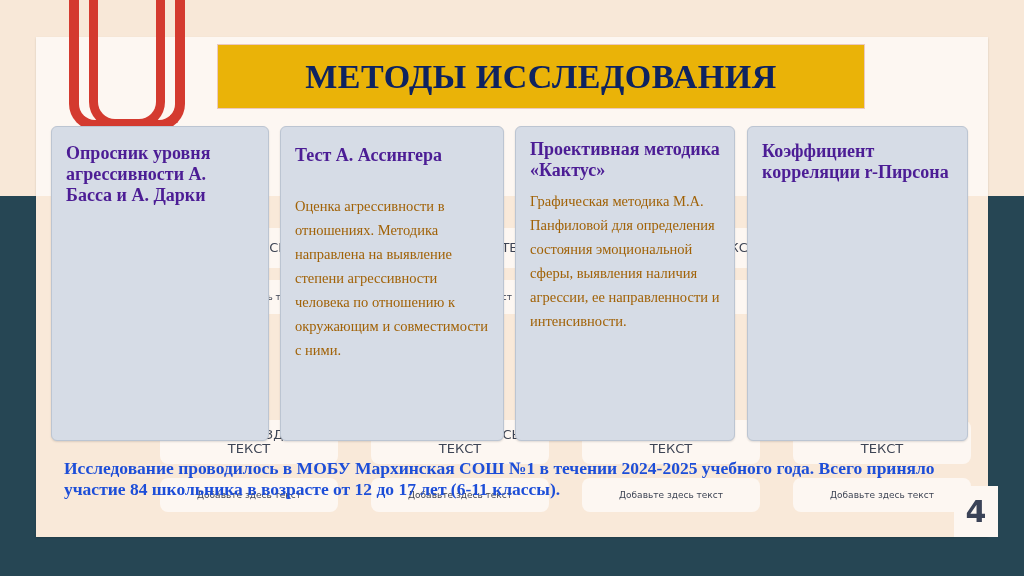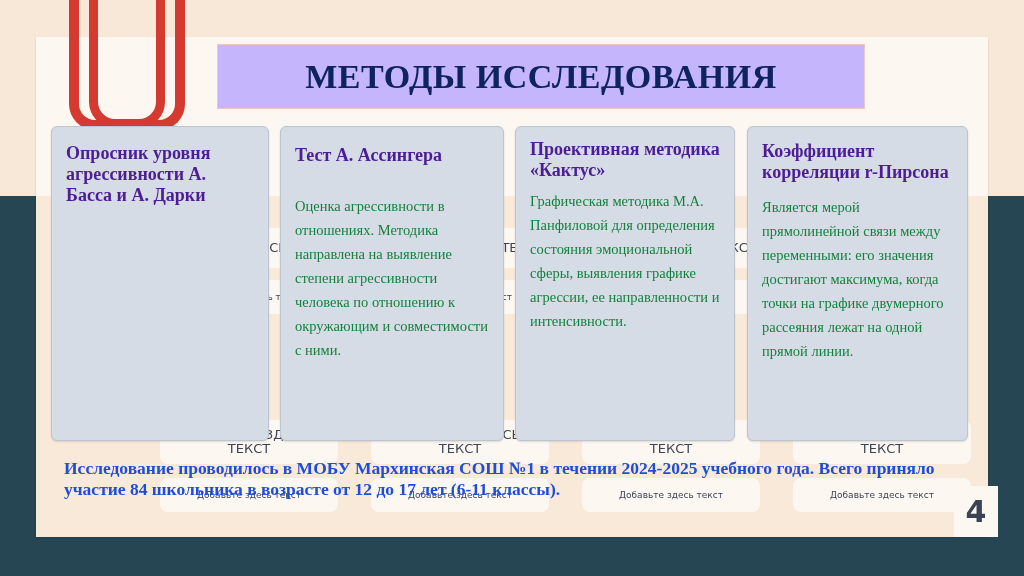--- a/index.html
+++ b/index.html
@@ -9,31 +9,31 @@
     .bg-top { position: absolute; left: 0; top: 0; width: 1024px; height: 196px; background: #f8e8d8; }
     .bg-bottom { position: absolute; left: 0; top: 196px; width: 1024px; height: 380px; background: #264654; }
 
     .panel { position: absolute; left: 36px; top: 37px; width: 952px; height: 500px; background: #f9e9d9; box-shadow: 0 1px 2px rgba(0,0,0,0.15); }
     .panel-top { position: absolute; left: 36px; top: 37px; width: 952px; height: 159px; background: #fdf7f2; }
 
     .stripe { position: absolute; top: 0; border: 10px solid #d43a2f; border-top: none; border-radius: 0 0 26px 26px; }
     .stripe-outer { left: 69px; width: 116px; height: 130px; }
     .stripe-inner { left: 89px; width: 76px; height: 128px; border-width: 9px; }
 
-    .title-box { position: absolute; left: 217px; top: 44px; width: 648px; height: 65px; background: #c4b5fd; border: 1px solid #ebc9c0; display: flex; align-items: center; justify-content: center; }
+    .title-box { position: absolute; left: 217px; top: 44px; width: 648px; height: 65px; background: #eab308; border: 1px solid #ebc9c0; display: flex; align-items: center; justify-content: center; }
     .title { font-family: "Liberation Serif", serif; font-weight: bold; font-size: 34px; color: #0e2360; letter-spacing: 0.5px; }
 
     
     .ph { position: absolute; background: #fdf7f2; border-radius: 8px; display: flex; align-items: center; justify-content: center; text-align: center; font-family: "DejaVu Sans", sans-serif; color: #3d4454; }
     .ph.big { font-size: 13px; line-height: 14px; text-transform: uppercase; }
     .ph.small { font-size: 9px; }
 
     .card { position: absolute; top: 126px; background: #d6dce6; border: 1px solid #bcc5d2; border-radius: 6px; padding: 16px 12px 8px 14px; box-shadow: 0 1px 2px rgba(0,0,0,0.12); }
     .card-title { font-family: "Liberation Serif", serif; font-weight: bold; font-size: 18px; line-height: 21px; color: #4c1d95; margin-bottom: 8px; }
-    .card-text { font-family: "Liberation Serif", serif; font-size: 14.5px; line-height: 24px; color: #15803d; }
+    .card-text { font-family: "Liberation Serif", serif; font-size: 14.5px; line-height: 24px; color: #a16207; }
 
     .footnote { position: absolute; left: 64px; top: 458px; width: 880px; font-family: "Liberation Serif", serif; font-weight: bold; font-size: 17.5px; line-height: 21px; color: #1d4ed8; }
 
     .page-num-box { position: absolute; left: 954px; top: 486px; width: 44px; height: 51px; background: #fdf7f2; display: flex; align-items: center; justify-content: center; }
     .page-num { font-family: "DejaVu Sans", sans-serif; font-size: 30px; font-weight: bold; color: #3b4357; }
   </style>
 </head>
 <body>
 
 <div class="bg-top"></div>
@@ -68,25 +68,24 @@
   <div class="card-title">Опросник уровня агрессивности А. Басса и А. Дарки</div>
 </div>
 
 <div class="card" style="left:280px; width:224px; height:315px; padding-top:18px;">
   <div class="card-title" style="margin-bottom:28px;">Тест А. Ассингера</div>
   <div class="card-text">Оценка агрессивности в отношениях. Методика направлена на выявление степени агрессивности человека по отношению к окружающим и совместимости с ними.</div>
 </div>
 
 <div class="card" style="left:515px; width:220px; height:315px; padding-top:12px;">
   <div class="card-title">Проективная методика «Кактус»</div>
-  <div class="card-text">Графическая методика М.А. Панфиловой для определения состояния эмоциональной сферы, выявления графике агрессии, ее направленности и интенсивности.</div>
+  <div class="card-text">Графическая методика М.А. Панфиловой для определения состояния эмоциональной сферы, выявления наличия агрессии, ее направленности и интенсивности.</div>
 </div>
 
 <div class="card" style="left:747px; width:221px; height:315px; padding-top:14px;">
   <div class="card-title" style="margin-bottom:12px;">Коэффициент корреляции r-Пирсона</div>
-  <div class="card-text">Является мерой прямолинейной связи между переменными: его значения достигают максимума, когда точки на графике двумерного рассеяния лежат на одной прямой линии.</div>
 </div>
 
 <div class="footnote">Исследование проводилось в МОБУ Мархинская СОШ №1 в течении 2024-2025 учебного года. Всего приняло участие 84 школьника в возрасте от 12 до 17 лет (6-11 классы).</div>
 
 <div class="page-num-box">
   <div class="page-num">4</div>
 </div>
 
 </body></html>

